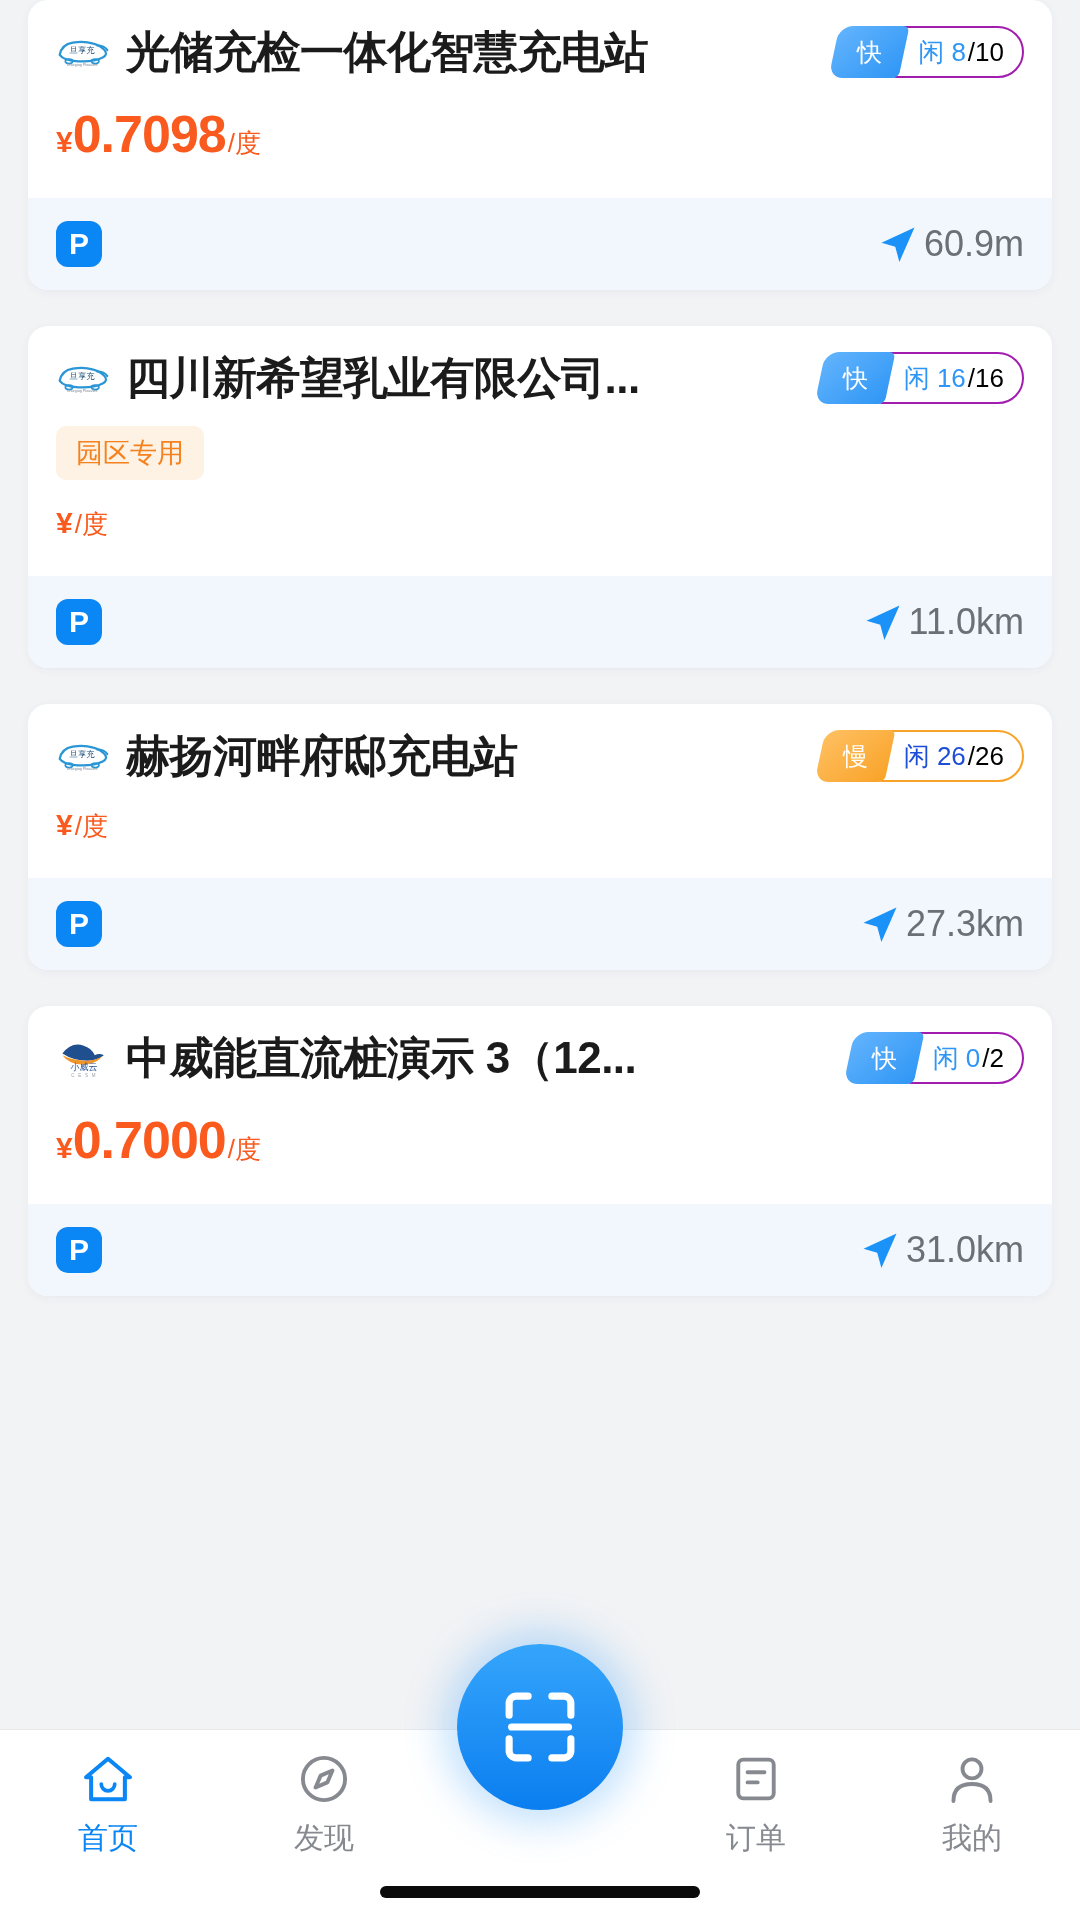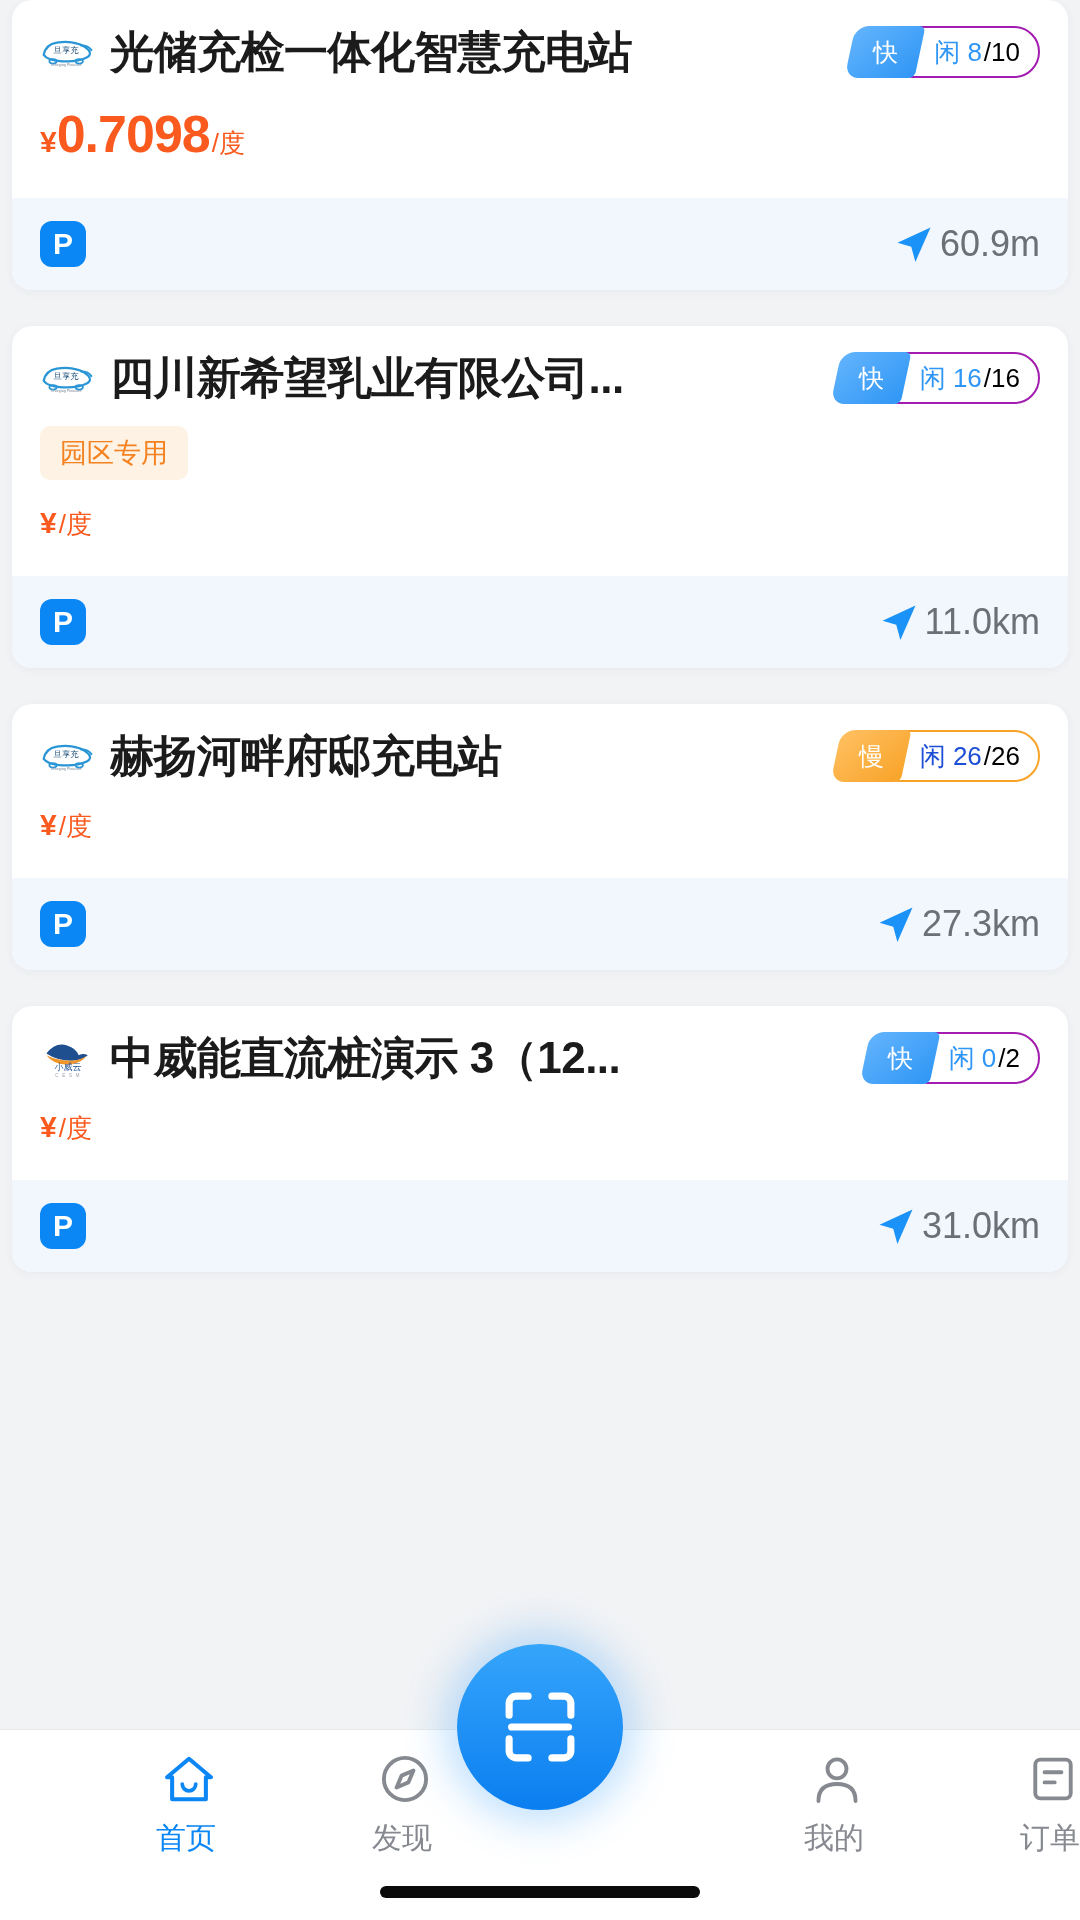--- a/index.html
+++ b/index.html
@@ -9,21 +9,21 @@
     background:#f2f3f5;
     position:relative;
     overflow:hidden;
   }
 
   
   #list {
     position:absolute;
     top:0; left:0; right:0;
     bottom:0;
-    padding:0 12px;
+    padding:0 28px;
     overflow:hidden;
   }
 
   .card {
     background:#ffffff;
     border-radius:20px;
     margin-bottom:36px;
     overflow:hidden;
     box-shadow:0 2px 10px rgba(25,50,90,0.05);
   }
@@ -156,21 +156,21 @@
     display:flex;
     align-items:flex-start;
     padding-top:22px;
     z-index:20;
     box-shadow:0 -1px 0 rgba(0,0,0,0.04);
   }
   .tab {
     flex:1;
     display:flex;
     flex-direction:column;
-    align-items:flex-end;
+    align-items:center;
     gap:12px;
   }
   .tab.spacer { visibility:hidden; }
   .tab-ico { width:54px; height:54px; display:block; }
   .tab-label { font-size:30px; color:#86898f; }
   .tab.active .tab-label { color:#0a86f5; }
 
   #fab {
     position:absolute;
     left:50%;
@@ -349,20 +349,21 @@
               <span>快</span>      
             </span>      
             <span class="badge-avail ">        
               <span class="avail-free">闲 0</span>        
               <span class="avail-total">/2</span>      
             </span>    
           </span>  
         </div>  
         <div class="price-row">    
           <span class="price-yen">¥</span>    
+          <span class="price-num">0.7000</span>    
           <span class="price-unit">/度</span>  
         </div>
       </div>
       <div class="card-foot">  
         <span class="park-icon">P</span>  
         <span class="dist-wrap">
           <svg class="nav-arrow" viewBox="0 0 32 32">
             <path d="M28 4 L4 15 L14 18 L17 29 Z" fill="#1a92f7"></path>
           </svg>    
           <span class="dist-text">31.0km</span>  
@@ -394,27 +395,27 @@
     <div class="tab">
       <svg class="tab-ico" viewBox="0 0 32 32">
         <circle cx="16" cy="16" r="12.5" fill="none" stroke="#86898f" stroke-width="2.3"></circle>
         <path d="M21 11 L14 14 L11 21 L18 18 Z" fill="none" stroke="#86898f" stroke-width="2.3" stroke-linejoin="round"></path>
       </svg>
       <span class="tab-label">发现</span>
     </div>
     <div class="tab spacer"></div>
     <div class="tab">
       <svg class="tab-ico" viewBox="0 0 32 32">
+        <rect x="5.5" y="4.5" width="21" height="23" rx="3" fill="none" stroke="#86898f" stroke-width="2.3"></rect>
+        <path d="M11 12 H21 M11 18 H17" stroke="#86898f" stroke-width="2.3" stroke-linecap="round"></path>
+      </svg>
+      <span class="tab-label">订单</span>
+    </div>
+    <div class="tab">
+      <svg class="tab-ico" viewBox="0 0 32 32">
         <circle cx="16" cy="10" r="5.6" fill="none" stroke="#86898f" stroke-width="2.3"></circle>
         <path d="M5 29 q0 -10 11 -10 q11 0 11 10" fill="none" stroke="#86898f" stroke-width="2.3" stroke-linecap="round"></path>
       </svg>
       <span class="tab-label">我的</span>
     </div>
-    <div class="tab">
-      <svg class="tab-ico" viewBox="0 0 32 32">
-        <rect x="5.5" y="4.5" width="21" height="23" rx="3" fill="none" stroke="#86898f" stroke-width="2.3"></rect>
-        <path d="M11 12 H21 M11 18 H17" stroke="#86898f" stroke-width="2.3" stroke-linecap="round"></path>
-      </svg>
-      <span class="tab-label">订单</span>
-    </div>
   </div>
 
 <div id="home-indicator"></div>
 
 </body></html>

